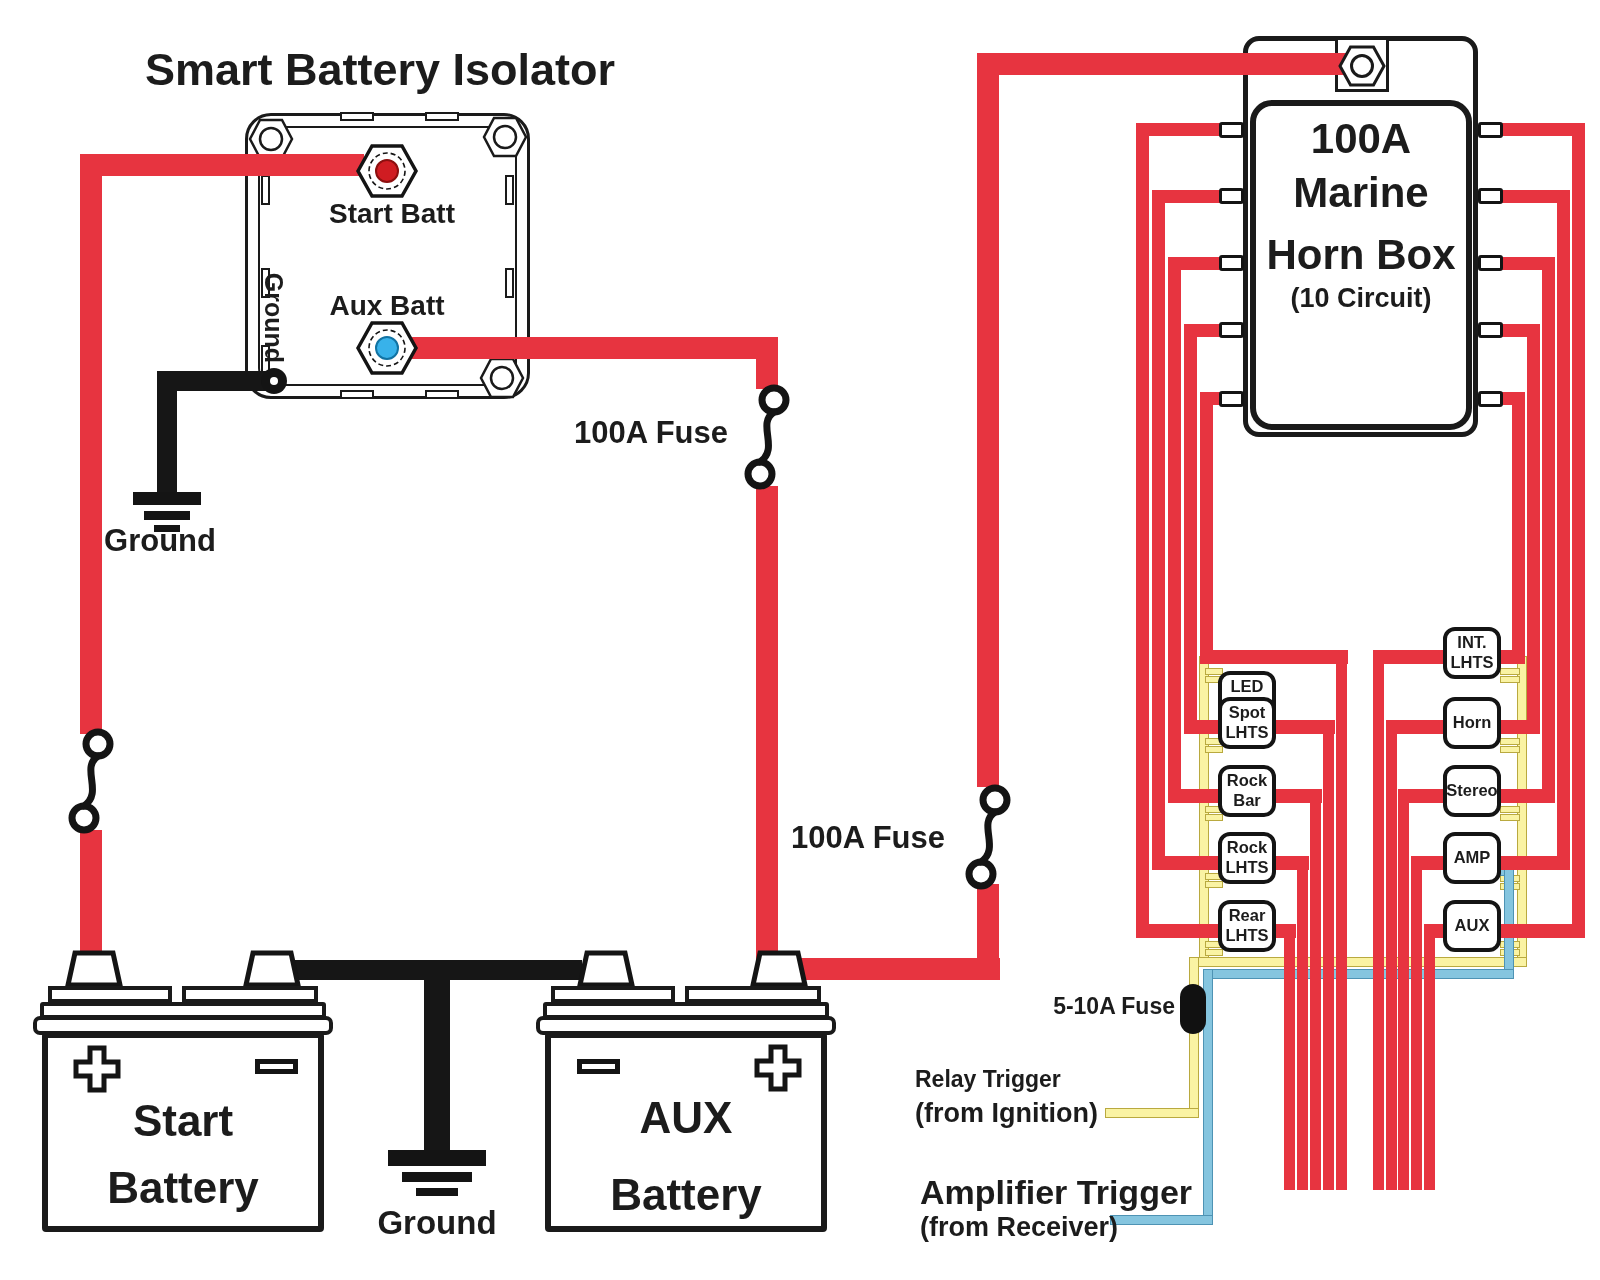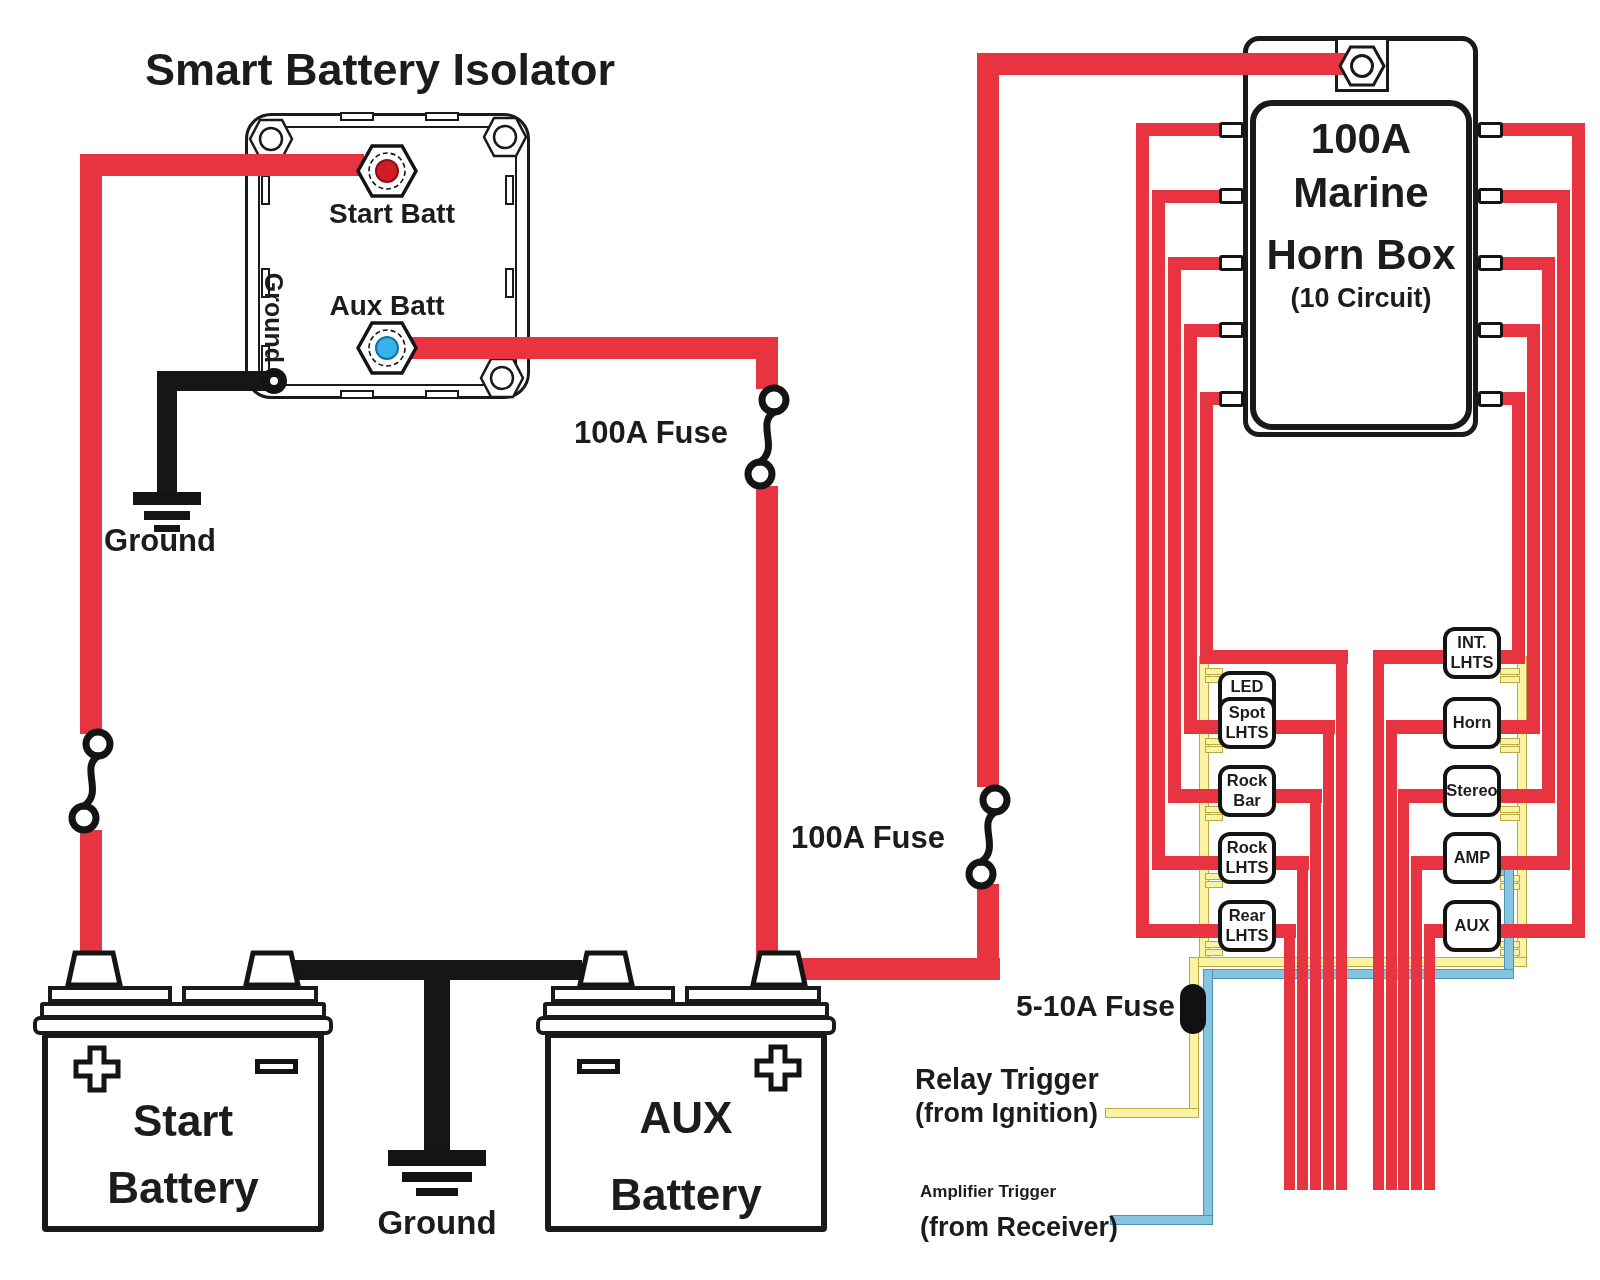--- a/index.html
+++ b/index.html
@@ -222,21 +222,21 @@
   <div class="yw" style="left:1500px;top:941px;width:18px;height:5px;"></div>
   <div class="yw" style="left:1500px;top:949px;width:18px;height:5px;"></div>
 
   <div class="blw" style="left:1500px;top:866px;width:12px;height:8px;"></div>
   <div class="blw" style="left:1504px;top:866px;width:8px;height:111px;"></div>
   <div class="blw" style="left:1207px;top:969px;width:305px;height:8px;"></div>
   <div class="blw" style="left:1203px;top:969px;width:8px;height:254px;"></div>
   <div class="blw" style="left:1110px;top:1215px;width:101px;height:8px;"></div>
 
   <div class="abs" style="left:1180px;top:984px;width:26px;height:50px;background:#111;border-radius:13px;z-index:4;"></div>
-  <div class="lbl rc" style="left:1175px;top:1006px;font-size:30px;">5-10A Fuse</div>
+  <div class="lbl rc" style="left:1175px;top:1006px;font-size:23px;">5-10A Fuse</div>
 
   <div class="relay" style="left:1218px;top:627px;margin-top:44px;">
     <span>LED</span>
       <span>LHTS</span>
   </div>
   <div class="relay" style="left:1218px;top:697px;">
     <span>Spot</span>
       <span>LHTS</span>
   </div>
   <div class="relay" style="left:1218px;top:765px;">
@@ -266,23 +266,23 @@
   </div>
   <div class="relay" style="left:1443px;top:832px;">
     <span>AMP</span>
       <span></span>
   </div>
   <div class="relay" style="left:1443px;top:900px;">
     <span>AUX</span>
       <span></span>
   </div>
 
-  <div class="lbl lc" style="left:915px;top:1079px;font-size:29px;">Relay Trigger</div>
+  <div class="lbl lc" style="left:915px;top:1079px;font-size:23px;">Relay Trigger</div>
   <div class="lbl lc" style="left:915px;top:1113px;font-size:27px;">(from Ignition)</div>
-  <div class="lbl lc" style="left:920px;top:1192px;font-size:17px;">Amplifier Trigger</div>
+  <div class="lbl lc" style="left:920px;top:1192px;font-size:34px;">Amplifier Trigger</div>
   <div class="lbl lc" style="left:920px;top:1227px;font-size:27px;">(from Receiver)</div>
 
 
   <svg style="left:65px;top:950px;z-index:4;" width="58" height="38" viewBox="0 0 58 38">
     <polygon points="10,3 48,3 55,35 3,35" fill="#fff" stroke="#141414" stroke-width="5"></polygon>
   </svg>
   <svg style="left:243px;top:950px;z-index:4;" width="58" height="38" viewBox="0 0 58 38">
     <polygon points="10,3 48,3 55,35 3,35" fill="#fff" stroke="#141414" stroke-width="5"></polygon>
   </svg>
   <div class="whitebox" style="left:48px;top:986px;width:124px;height:17px;border-width:4px;z-index:4;"></div>

